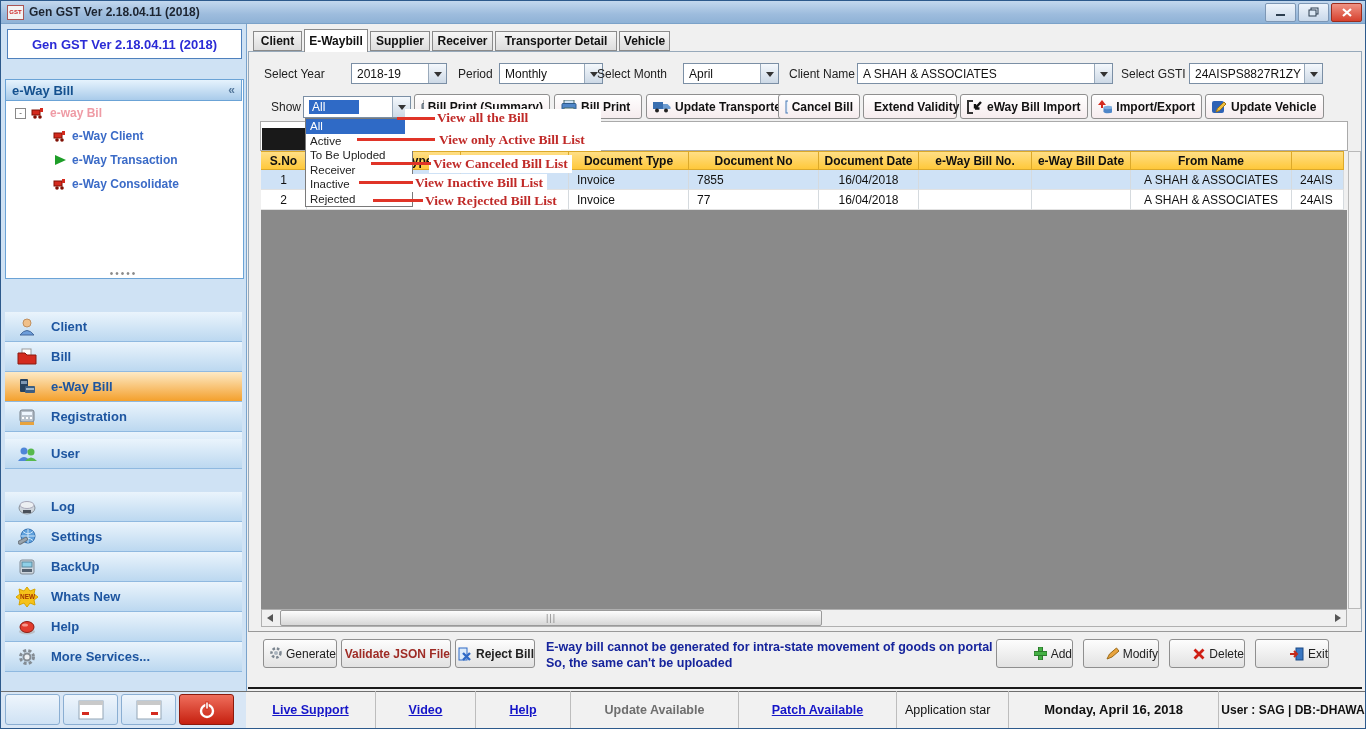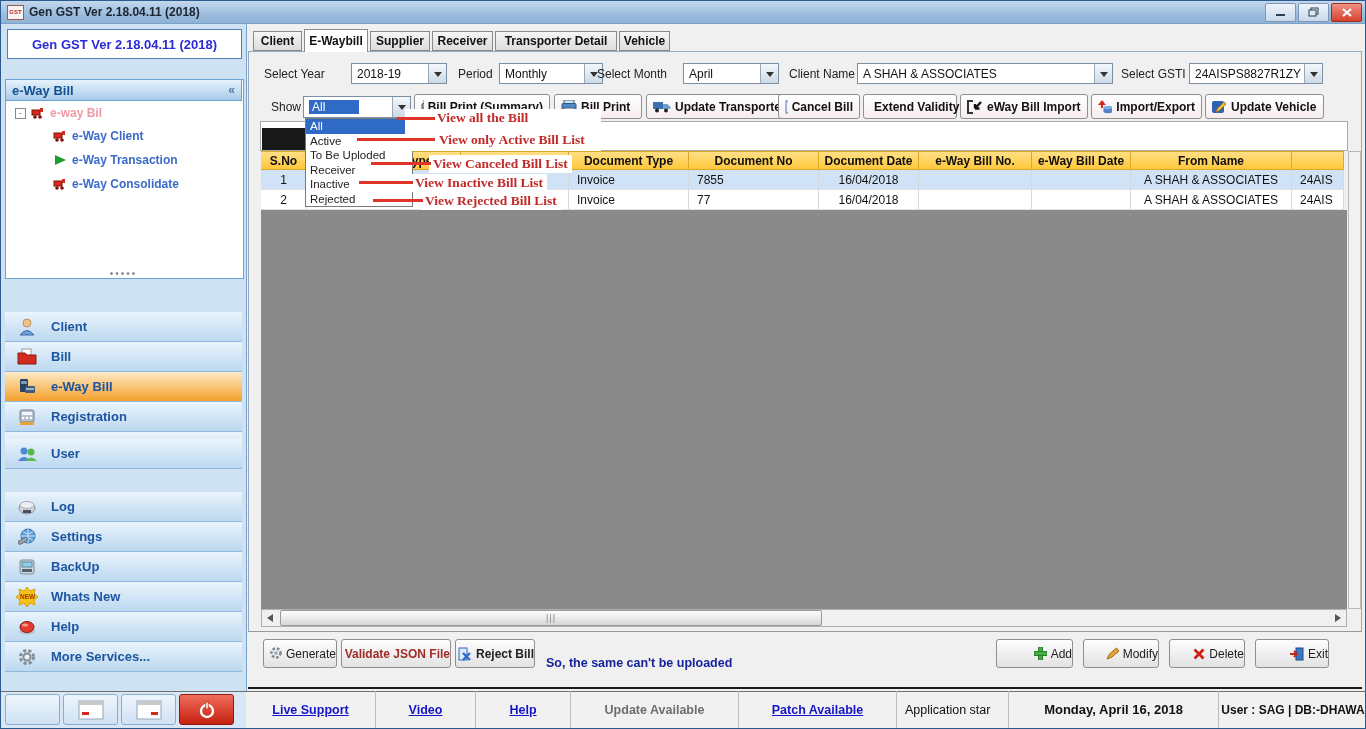--- a/index.html
+++ b/index.html
@@ -490,20 +490,21 @@
   <div class="abs abtn" style="left:340px;width:110px;color:#9e2b25;font-weight:bold;">
     <span>Validate JSON File</span>
   </div>
   <div class="abs abtn" style="left:454px;width:80px;font-weight:bold;">
     <svg width="14" height="14">
         <rect x="1" y="1" width="8" height="12" fill="#dcebfa" stroke="#2f6ac6"></rect>
         <path d="M5 6 l7 7 M12 6 l-7 7" stroke="#2f6ac6" stroke-width="2.4"></path>
       </svg>
     <span>Reject Bill</span>
   </div>
+  <div class="abs msg" style="left:545px;top:638px;">E-way bill cannot be generated for intra-state movement of goods on portal</div>
   <div class="abs msg" style="left:545px;top:654px;">So, the same can't be uploaded</div>
   <div class="abs abtn" style="left:995px;width:77px;">
     <svg width="13" height="13">
         <rect x="4.5" y="0" width="4" height="13" fill="#44b044" stroke="#2c7a2c"></rect>
         <rect x="0" y="4.5" width="13" height="4" fill="#44b044" stroke="#2c7a2c"></rect>
       </svg>
     <span>Add</span>
   </div>
   <div class="abs abtn" style="left:1082px;width:76px;">
     <svg width="13" height="13">

